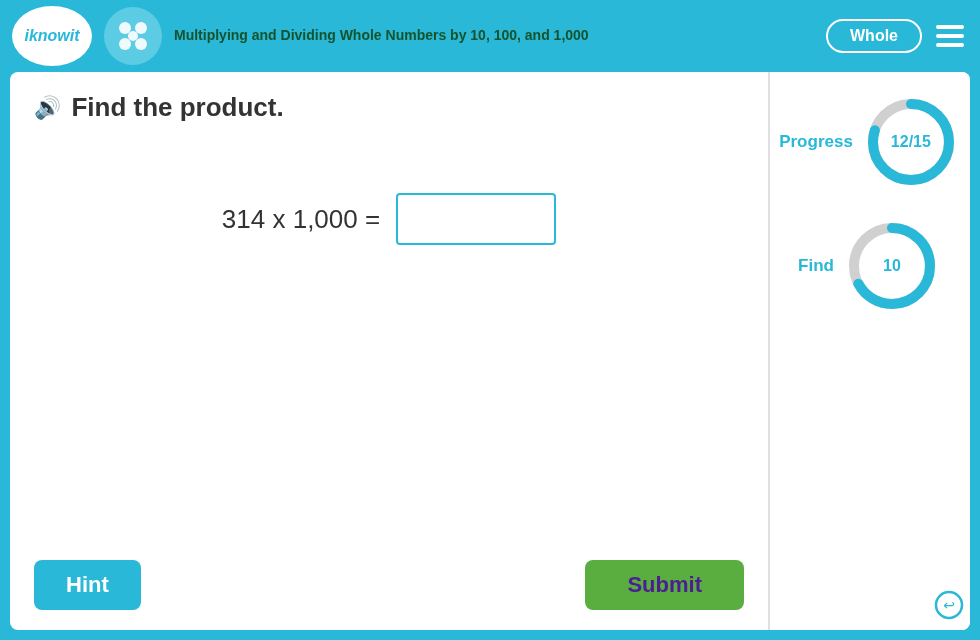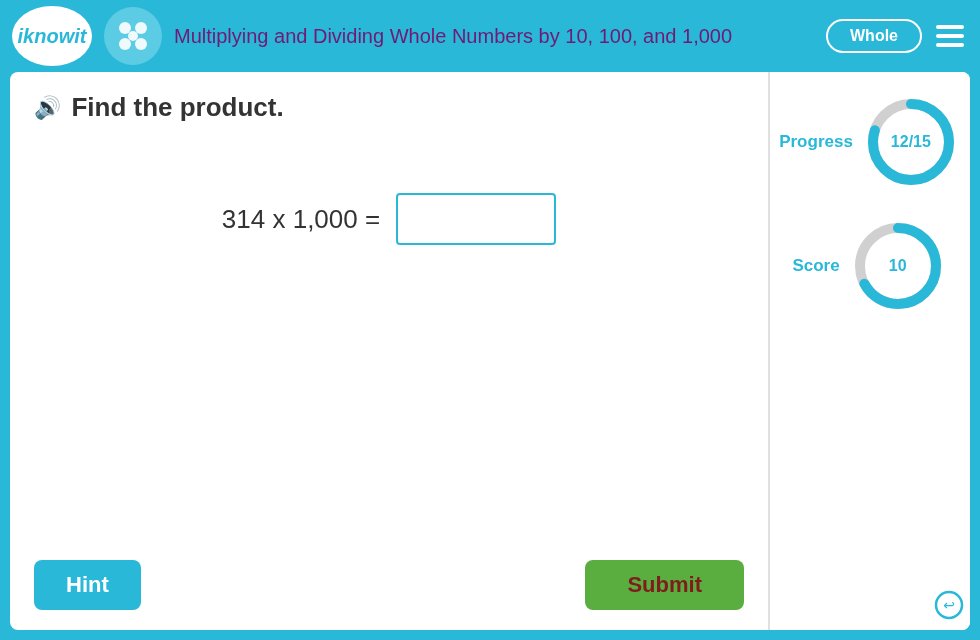--- a/index.html
+++ b/index.html
@@ -26,41 +26,41 @@
       border-radius: 50%;
       width: 80px;
       height: 60px;
       display: flex;
       align-items: center;
       justify-content: center;
       flex-shrink: 0;
     }
 
     .logo-text {
-      font-size: 20px;
+      font-size: 16px;
       font-weight: bold;
       color: #29b8d8;
       font-style: italic;
     }
 
     .lesson-icon {
       background: #5ccce4;
       border-radius: 50%;
       width: 58px;
       height: 58px;
       display: flex;
       align-items: center;
       justify-content: center;
       flex-shrink: 0;
     }
 
     .lesson-title {
-      color: #701a75;
-      font-size: 20px;
-      font-weight: 400;
+      color: #14532d;
+      font-size: 14px;
+      font-weight: 700;
       flex: 1;
       line-height: 1.4;
     }
 
     .header-right {
       display: flex;
       align-items: center;
       gap: 10px;
       margin-left: auto;
     }
@@ -169,21 +169,21 @@
       font-size: 22px;
       font-weight: bold;
       padding: 12px 32px;
       cursor: pointer;
     }
 
     .submit-button {
       background: #5aad3f;
       border: none;
       border-radius: 8px;
-      color: #7f1d1d;
+      color: #4c1d95;
       font-size: 22px;
       font-weight: bold;
       padding: 12px 42px;
       cursor: pointer;
     }
 
     
     .right-panel {
       width: 200px;
       padding: 20px 16px;
@@ -294,21 +294,21 @@
       <div class="donut-container">
         <svg width="100" height="100" viewBox="0 0 100 100">
           <circle cx="50" cy="50" r="38" fill="none" stroke="#d0d0d0" stroke-width="10"></circle>
           <circle cx="50" cy="50" r="38" fill="none" stroke="#29b8d8" stroke-width="10" stroke-dasharray="190.85 238.56" stroke-linecap="round"></circle>
         </svg>
         <span class="donut-value">12/15</span>
       </div>
     </div>
 
     <div class="stat-container">
-      <span class="stat-label">Score</span>
+      <span class="stat-label">Find</span>
       <div class="donut-container">
         <svg width="100" height="100" viewBox="0 0 100 100">
           <circle cx="50" cy="50" r="38" fill="none" stroke="#d0d0d0" stroke-width="10"></circle>
           <circle cx="50" cy="50" r="38" fill="none" stroke="#29b8d8" stroke-width="10" stroke-dasharray="160.4 238.56" stroke-linecap="round"></circle>
         </svg>
         <span class="donut-value">10</span>
       </div>
     </div>
 
     <button class="back-button" style="position: absolute; bottom: 14px; right: 16px;">

